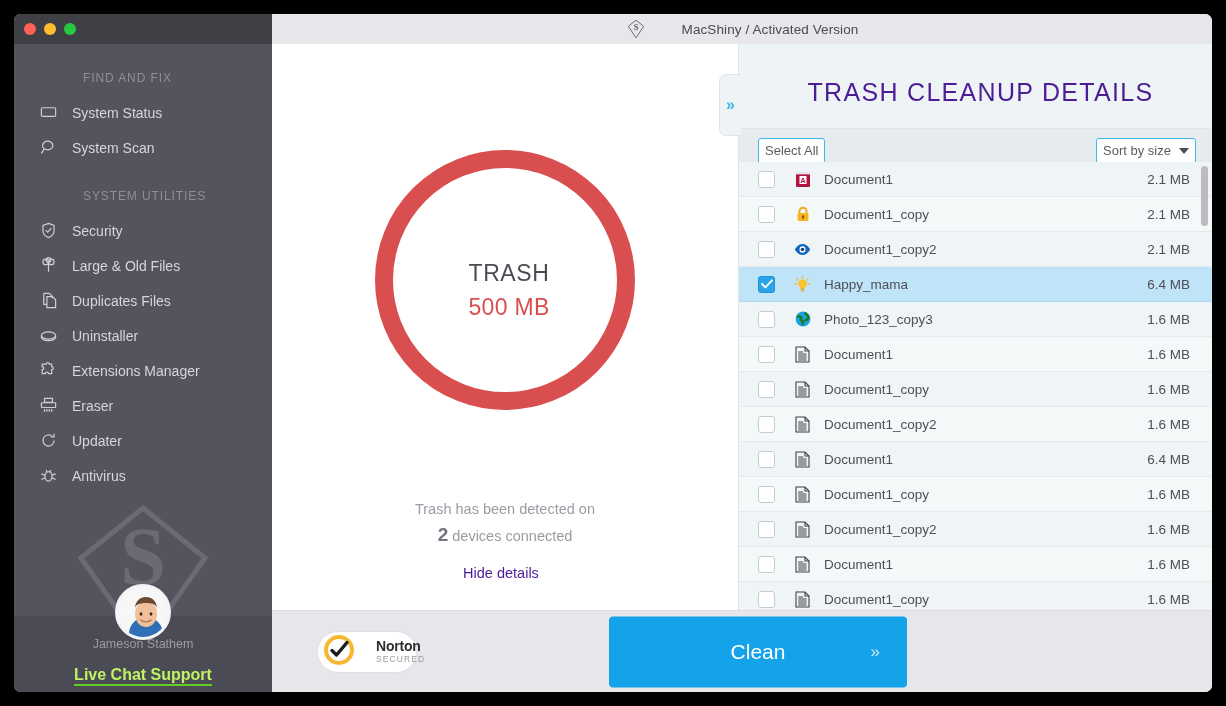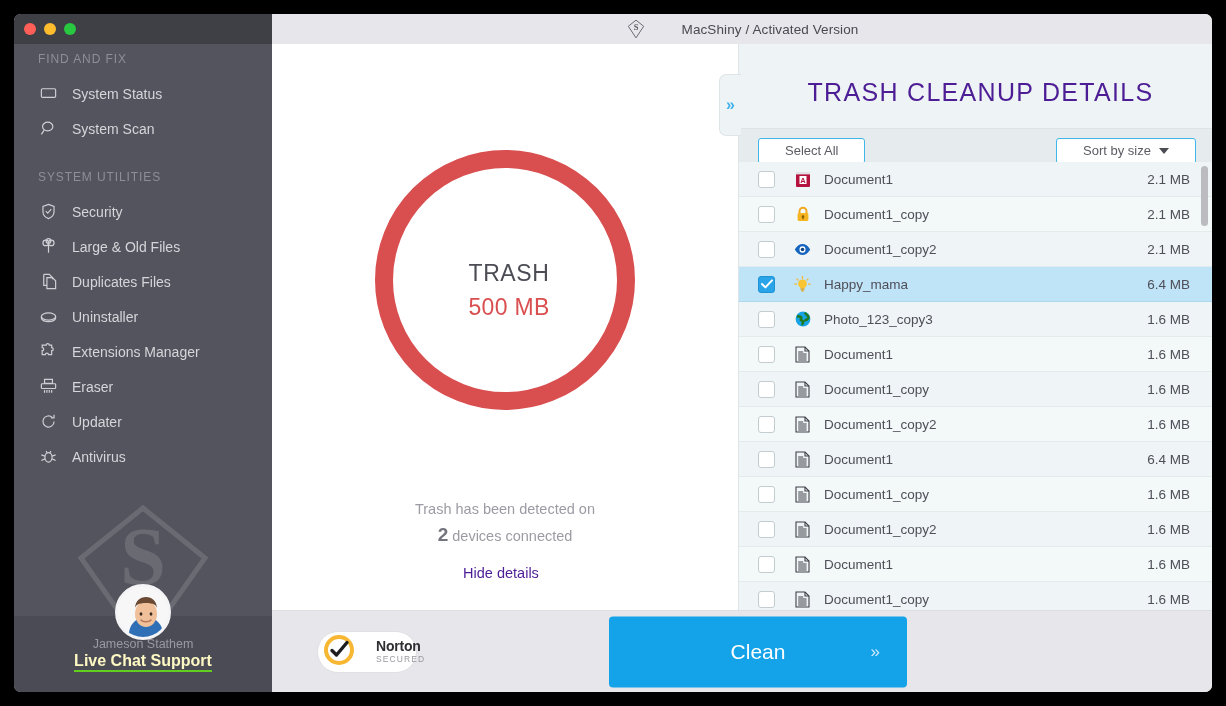--- a/index.html
+++ b/index.html
@@ -41,21 +41,21 @@
     background:#3f3f46;
     display:flex; align-items:center; padding-left:10px; gap:8px;
   }
   .dot { width:12px; height:12px; border-radius:50%; display:block; }
   .dot.red{ background:#ff5f57; }
   .dot.yel{ background:#ffbd2e; }
   .dot.grn{ background:#28c840; }
 
   .sb-section {
     color:#8e8e98; font-size:12px; letter-spacing:.9px;
-    padding:8px 0 10px 24px; text-transform:uppercase;
+    padding:27px 0 10px 24px; text-transform:uppercase;margin-left:45px;
   }
   .sb-section.second { padding-top:24px; }
 
   .sb-item {
     height:35px; display:flex; align-items:center;
     padding-left:24px; gap:14px;
     color:#d5d5da; font-size:14px;
     cursor:pointer; position:relative;
   }
   .sb-item .sb-ico {
@@ -84,22 +84,22 @@
     position:absolute; left:50%; top:-32px; transform:translateX(-50%);
     width:56px; height:56px; border-radius:50%;
     background:#f4f4f6; border:3px solid #f4f4f6;
     overflow:hidden;
   }
   #avatar-wrap svg { display:block; }
   #support .agent-name {
     color:#9a9aa4; font-size:12.5px; padding-top:21px;
   }
   #support .chat-link {
-    display:inline-block; margin-top:0;
-    color:#fef9c3; font-size:16px; font-weight:bold;
+    display:inline-block; margin-top:14px;
+    color:#bef264; font-size:16px; font-weight:bold;
     border-bottom:2px solid #62cf1e; text-decoration:none;
     line-height:19px; cursor:pointer;
   }
 
   
   #center {
     position:absolute; left:258px; top:30px; width:466px; bottom:82px;
     background:#ffffff;
   }
   #donut {
@@ -140,21 +140,21 @@
     margin-top:12px;
   }
   #rp-toolbar {
     height:45px; background:#e6ecee;
     border-top:1px solid #dde4e6; border-bottom:1px solid #dde4e6;
     display:flex; align-items:center; justify-content:space-between;
     padding:0 16px 0 19px;
   }
   .btn-outline {
     background:#ffffff; border:1px solid #3fb7e8; border-radius:3px;
-    color:#5b5b63; font-size:13px; padding:5px 26px;
+    color:#5b5b63; font-size:13px; padding:5px 6px;
     cursor:pointer; font-family:inherit; line-height:14px;
   }
   .btn-sort {
     display:flex; align-items:center; gap:8px;
   }
   .caret { width:0;height:0;border-left:5px solid transparent;border-right:5px solid transparent;border-top:6px solid #4b4b53; }
 
   #filelist {
     position:absolute; left:0; right:0; top:118px; bottom:0;
     overflow:hidden;

